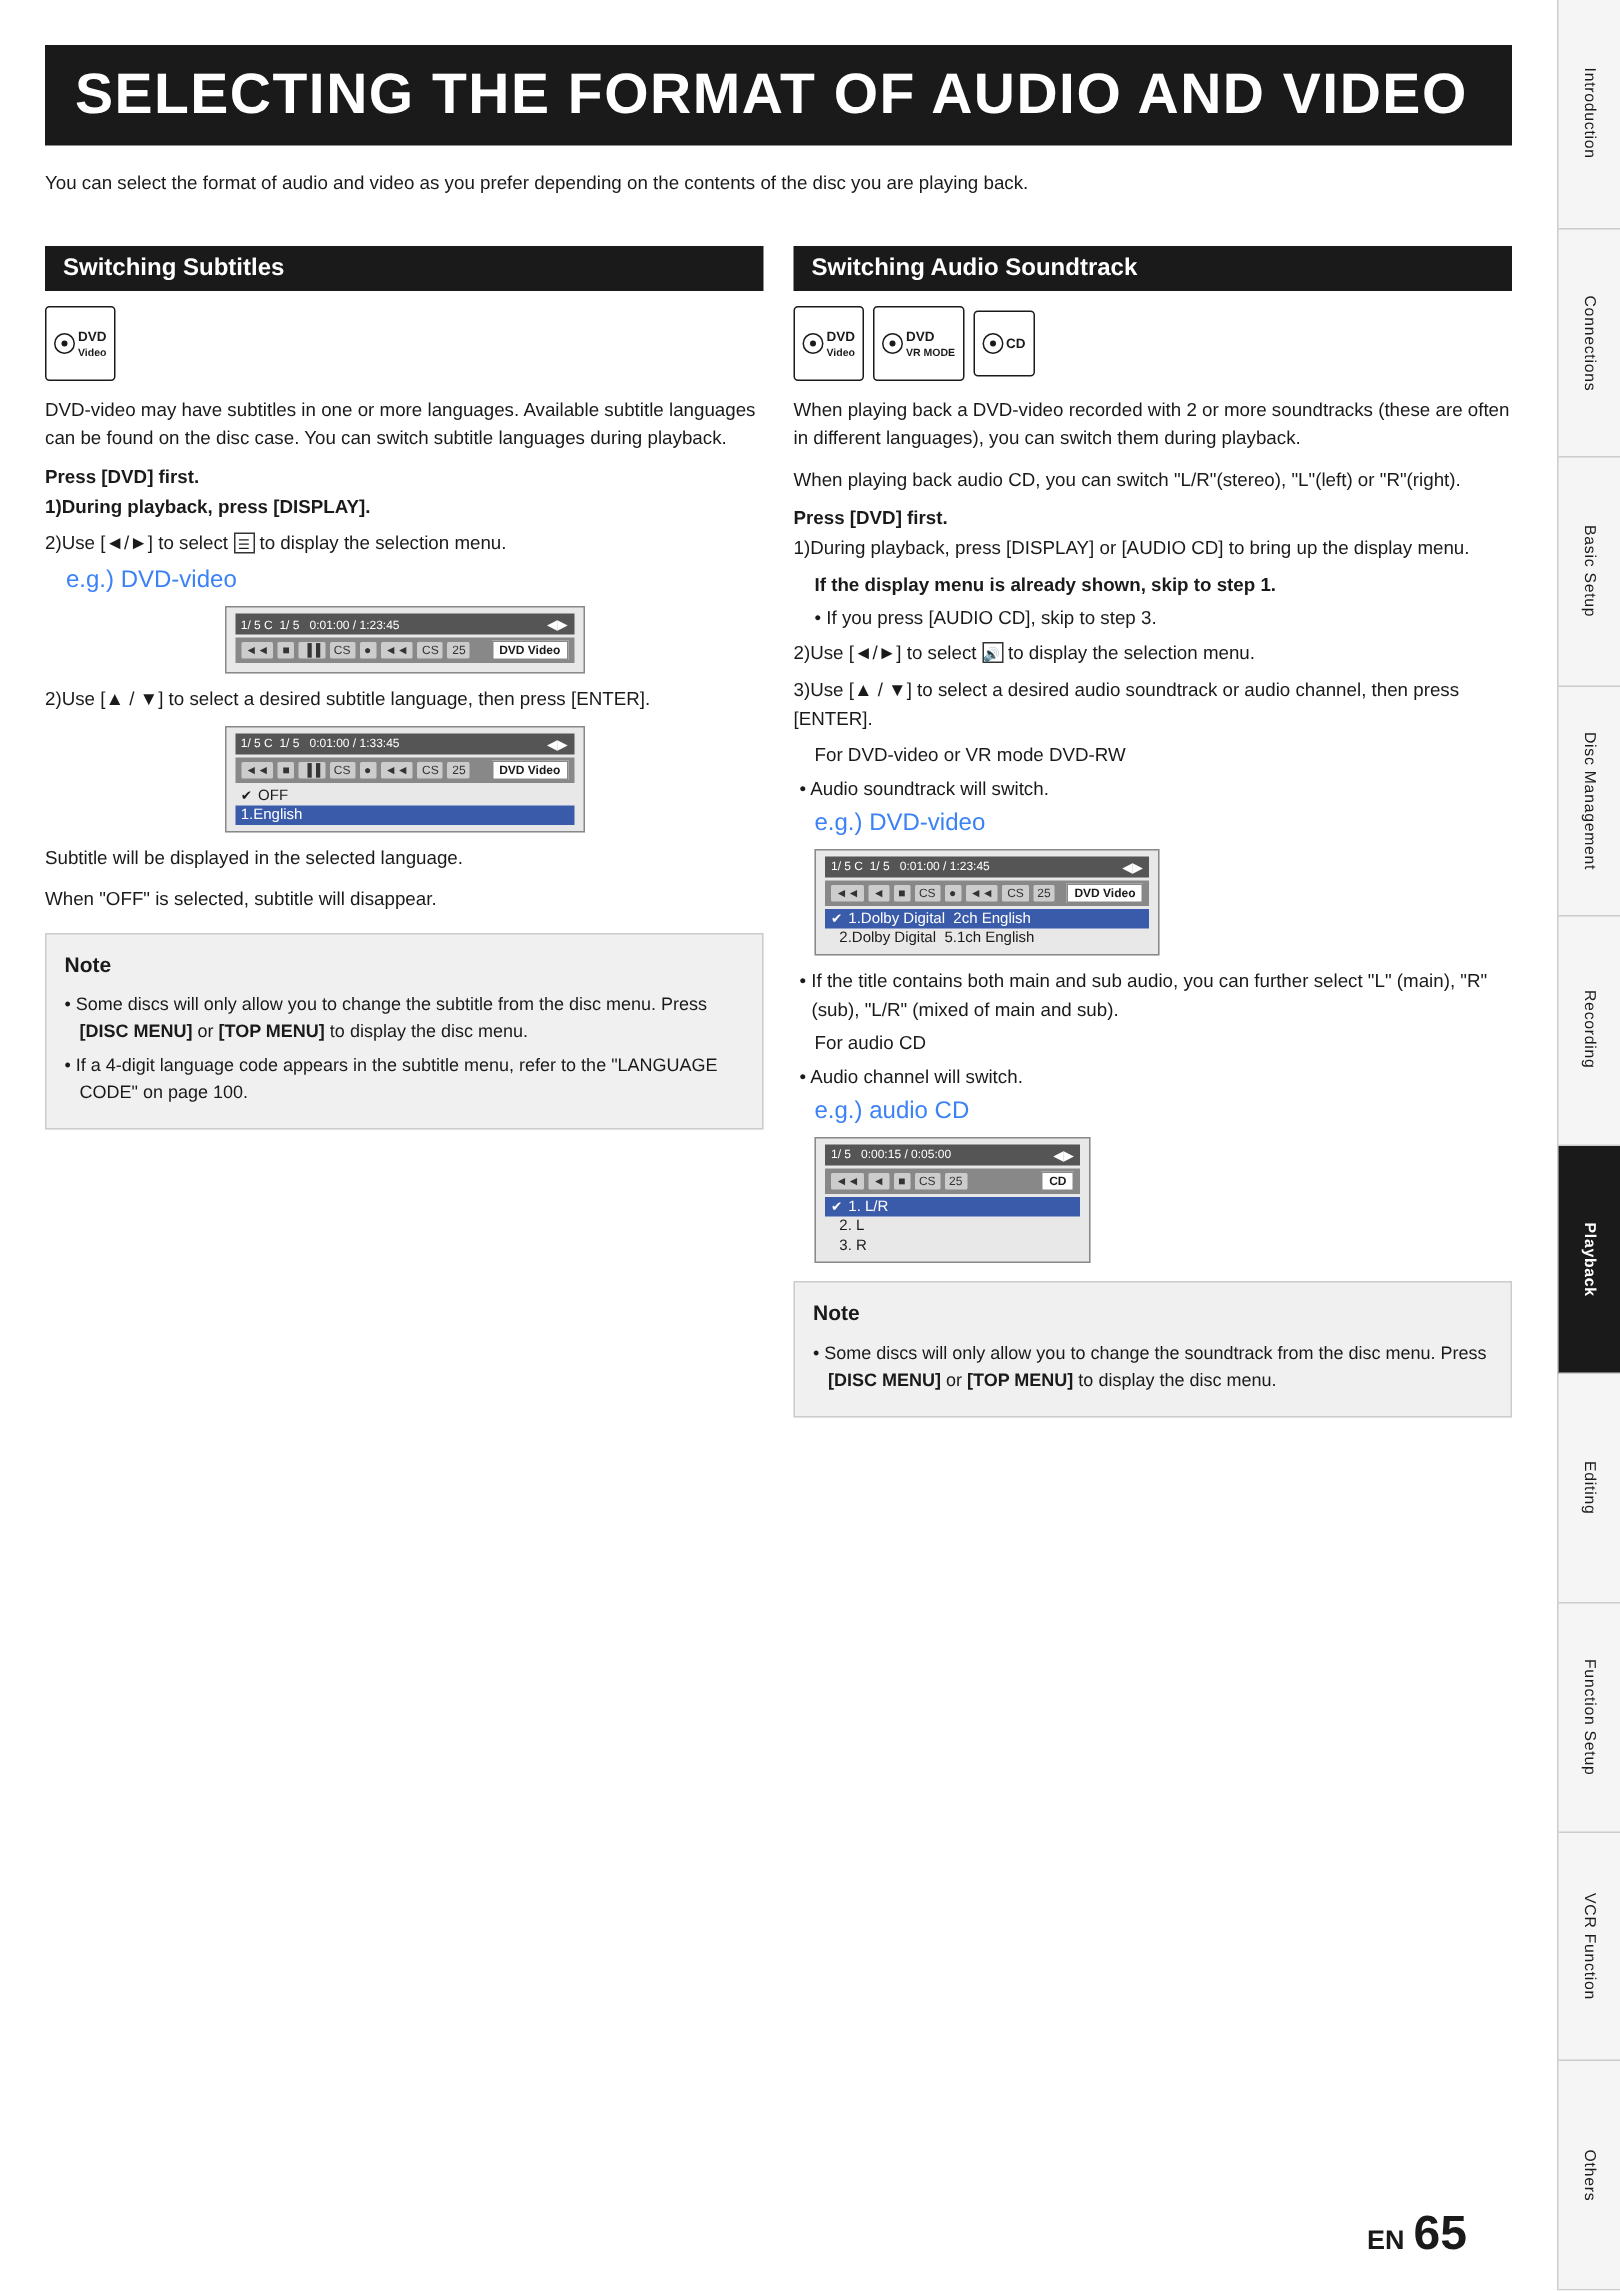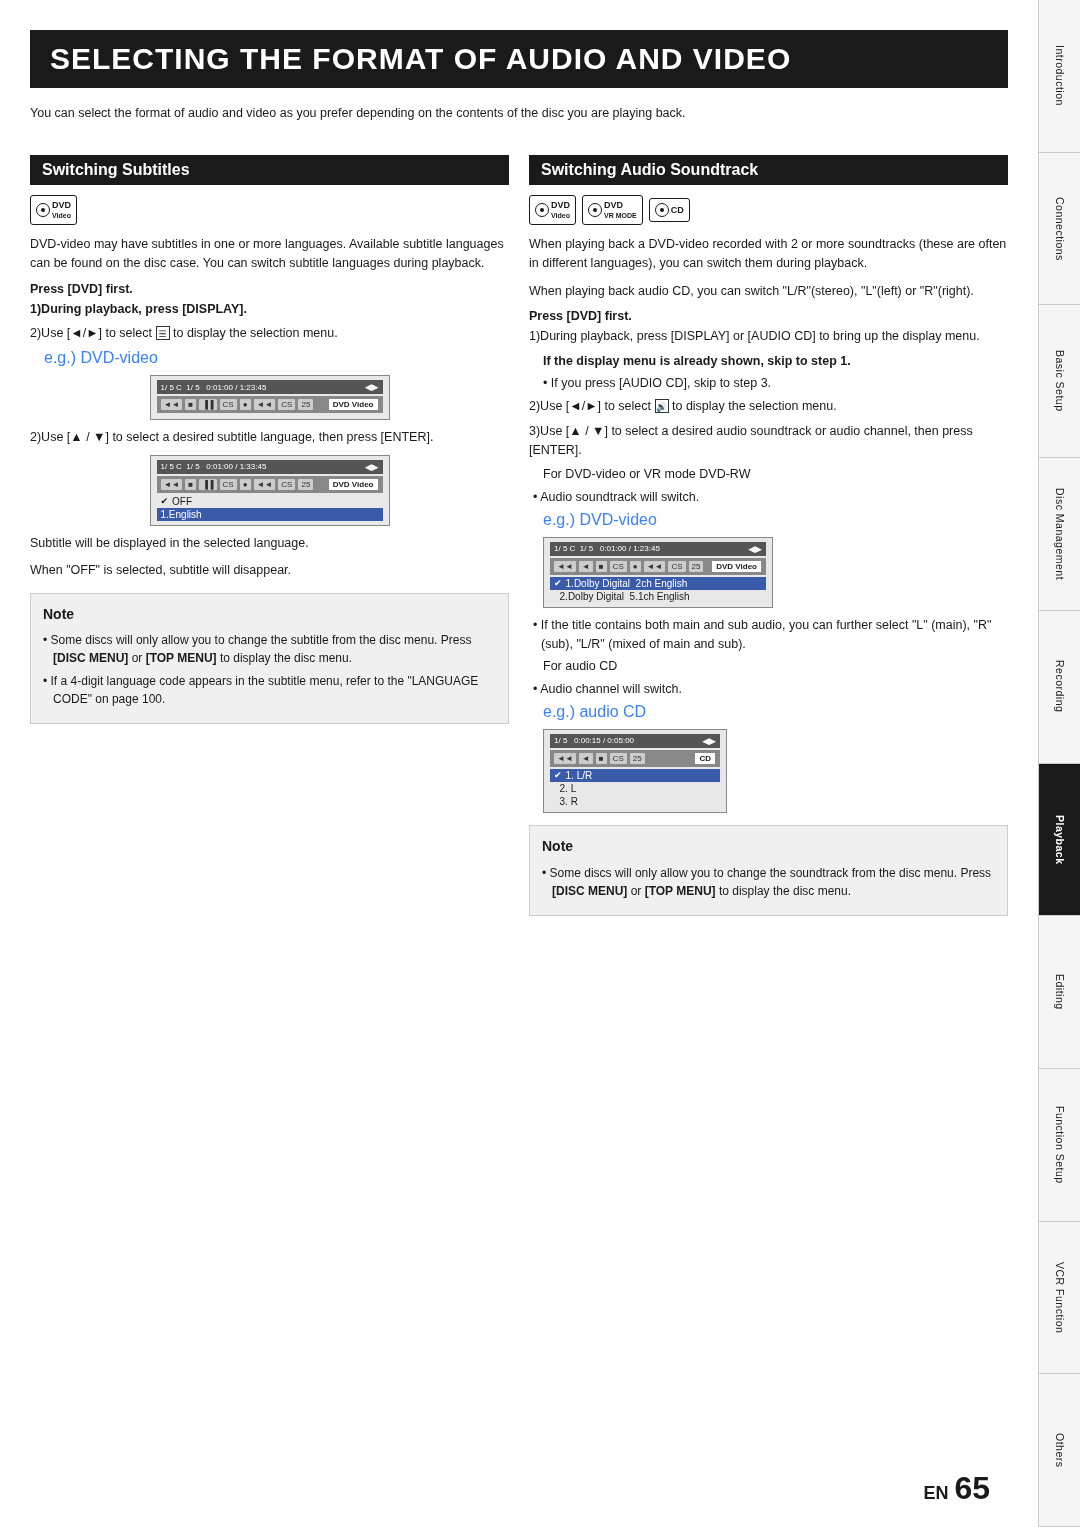--- a/index.html
+++ b/index.html
@@ -15,21 +15,21 @@
 
     .main-content {
       flex: 1;
       padding: 30px 30px 30px 30px;
       position: relative;
     }
 
     .page-title {
       background: #1a1a1a;
       color: #fff;
-      font-size: 30px;
+      font-size: 38px;
       font-weight: 900;
       text-transform: uppercase;
       padding: 12px 20px;
       margin-bottom: 16px;
       letter-spacing: 1px;
     }
 
     .intro-text {
       font-size: 12.5px;
       margin-bottom: 18px;
@@ -61,21 +61,21 @@
       gap: 6px;
       margin-bottom: 10px;
     }
 
     .disc-icon {
       display: inline-flex;
       align-items: center;
       gap: 2px;
       border: 1.5px solid #1a1a1a;
       border-radius: 3px;
-      padding: 4px 5px;
+      padding: 14px 5px;
       font-size: 10px;
       font-weight: bold;
     }
 
     .disc-icon .circle {
       width: 14px;
       height: 14px;
       border: 1.5px solid #1a1a1a;
       border-radius: 50%;
       display: inline-block;
@@ -482,21 +482,21 @@
 
       <div class="note-box">
         <div class="note-title">Note</div>
         <div class="note-item">
           • Some discs will only allow you to change the soundtrack from the disc menu. Press <span class="bold">[DISC MENU]</span> or <span class="bold">[TOP MENU]</span> to display the disc menu.
         </div>
       </div>
     </div>
   </div>
 
-  <div style="position:absolute;bottom:20px;right:48px;display:flex;align-items:baseline;gap:6px;">
+  <div style="position:absolute;bottom:20px;right:60px;display:flex;align-items:baseline;gap:6px;">
     <span class="en-label">EN</span>
     <span style="font-size:32px;font-weight:bold;">65</span>
   </div>
 
 </div>
 
 <div class="sidebar">
   <div class="sidebar-item">
     <span>Introduction</span>
   </div>

